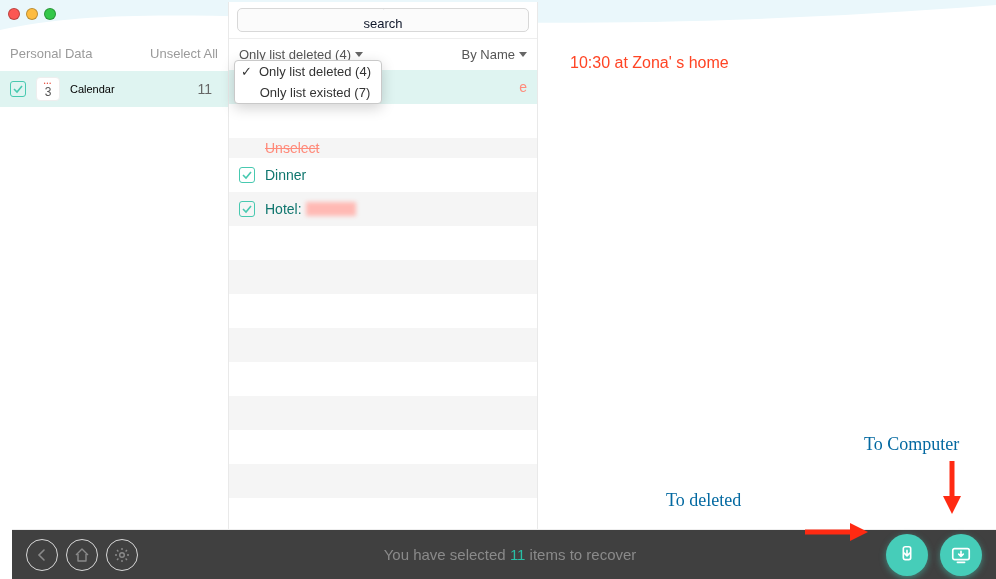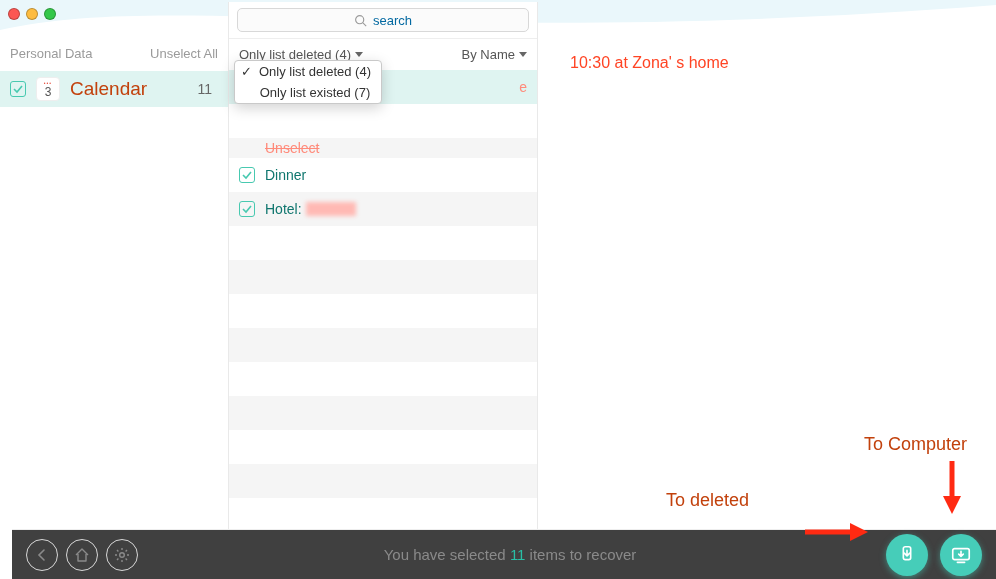--- a/index.html
+++ b/index.html
@@ -15,26 +15,26 @@
   .swoosh svg { width:100%; height:40px; }
 
   .left-col { position: absolute; top: 40px; left: 0; width: 228px; }
   .left-header { display: flex; justify-content: space-between; padding: 6px 10px 10px 10px; font-size: 13px; color: #9a9a9a; }
   .cat-row { display:flex; align-items:center; height:36px; background:#dff4f1; padding:0 10px; }
   .chk { width:16px; height:16px; border:1px solid #48c9b0; border-radius:3px; display:flex; align-items:center; justify-content:center; margin-right:10px; }
   .chk svg { width:10px; height:10px; }
   .cal-icon { width:24px; height:24px; background:#fff; border:1px solid #eee; border-radius:4px; margin-right:10px; display:flex; flex-direction:column; align-items:center; justify-content:center; line-height:1; }
   .cal-icon .bar { font-size:5px; color:#e74c3c; letter-spacing:1px; }
   .cal-icon .num { font-size:12px; color:#555; font-weight:500; }
-  .cat-label { flex:1; font-size:19px; color:#c2410c; }
+  .cat-label { flex:1; font-size:11px; color:#000000; }
   .cat-count { font-size:14px; color:#666; padding-right:6px; }
 
   .mid-col { position:absolute; top:2px; left:228px; width:310px; bottom:50px; border-left:1px solid #e9e9e9; border-right:1px solid #e9e9e9; background:#fff; }
   .search-wrap { padding:6px 8px; border-bottom:1px solid #eee; }
-  .search { width:100%; height:24px; border:1px solid #d8d8d8; border-radius:5px; background:#fbfbfb; display:flex; align-items:center; justify-content:center; gap:6px; color:#0369a1; font-size:13px; }
+  .search { width:100%; height:24px; border:1px solid #d8d8d8; border-radius:5px; background:#fbfbfb; display:flex; align-items:center; justify-content:center; gap:6px; color:#0f172a; font-size:13px;flex-direction:column; }
   .filter-bar { display:flex; justify-content:space-between; align-items:center; padding:8px 10px; font-size:13px; color:#555; }
   .drop-trigger { display:flex; align-items:center; gap:4px; cursor:pointer; }
   .tri { width:0; height:0; border-left:4px solid transparent; border-right:4px solid transparent; border-top:5px solid #666; }
 
   .item-list { }
   .item-row { display:flex; align-items:center; height:34px; padding:0 10px; font-size:14px; }
   .item-row.alt { background:#f5f5f5; }
   .item-row.sel { background:#dff4f1; }
   .item-row .txt { color:#0f766e; }
   .item-row .frag { padding-right:4px; }
@@ -46,21 +46,21 @@
   .dropdown .opt .check { position:absolute; left:6px; top:3px; }
 
   .detail { position:absolute; top:42px; left:540px; right:0; font-size:16px; color:#ff4424; padding:12px 30px; }
 
   .footer { position:absolute; bottom:0; left:12px; right:0; height:50px; border-top:1px solid #eee; display:flex; align-items:center; padding:0 14px; background:#404040;margin-top:21px; }
   .ftr-btn { width:32px; height:32px; border:1px solid #d7d7d7; border-radius:50%; display:flex; align-items:center; justify-content:center; margin-right:8px; color:#8a8a8a; cursor:pointer; }
   .ftr-status { flex:1; text-align:center; font-size:15px; color:#8a8a8a; }
   .ftr-status .hl { color:#29bfa6; }
   .action-btn { width:42px; height:42px; border-radius:50%; background:#46cdb9; display:flex; align-items:center; justify-content:center; margin-left:12px; color:#fff; cursor:pointer; box-shadow:0 2px 6px rgba(70,205,185,.5); }
 
-  .annot { position:absolute; color:#c2410c; font-size:18px; font-family:Liberation Sans, sans-serif; pointer-events:none; }
+  .annot { position:absolute; color:#0369a1; font-size:18px; font-family:Liberation Serif, serif; pointer-events:none; }
   .arrow { position:absolute; pointer-events:none; }
 </style>
 </head>
 <body>
 
 <div class="swoosh">
   <svg viewBox="0 0 996 40" preserveAspectRatio="none">
     <path d="M0,30 C180,-10 420,50 996,5 L996,0 L0,0 Z" fill="#eaf7fb"></path>
   </svg>
 </div>

